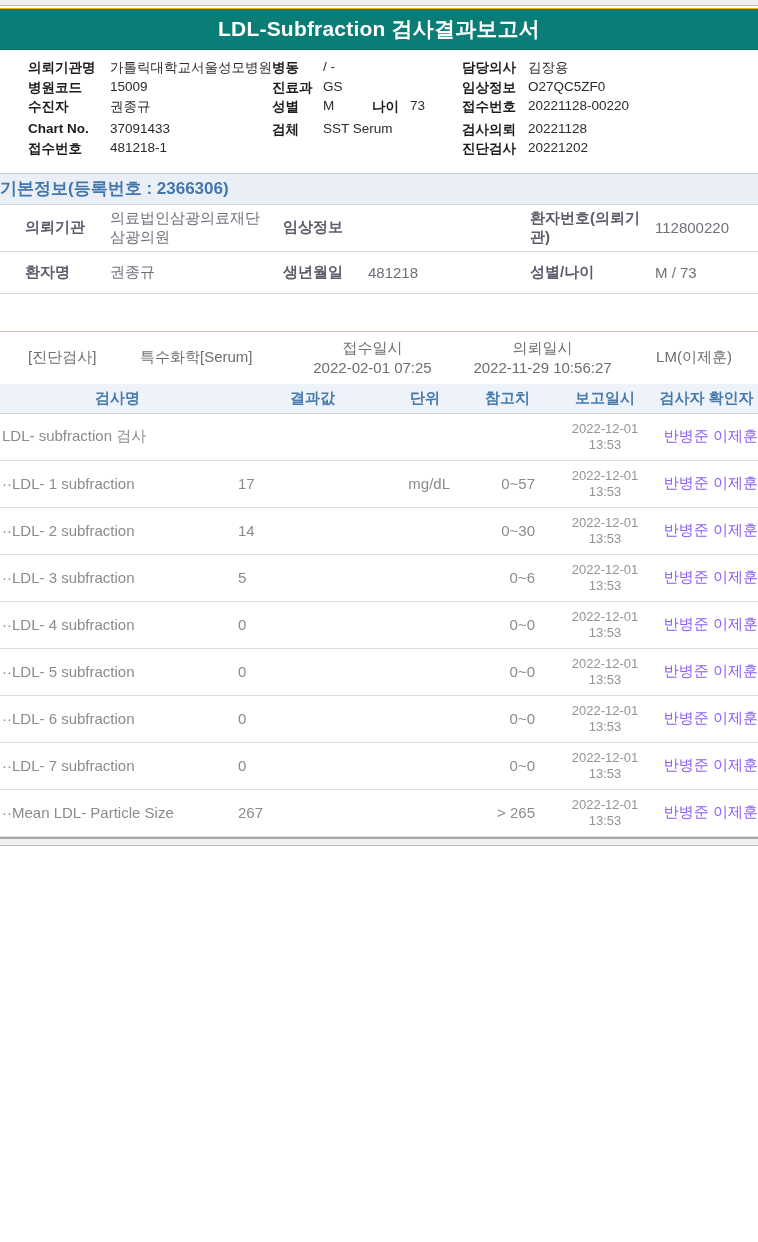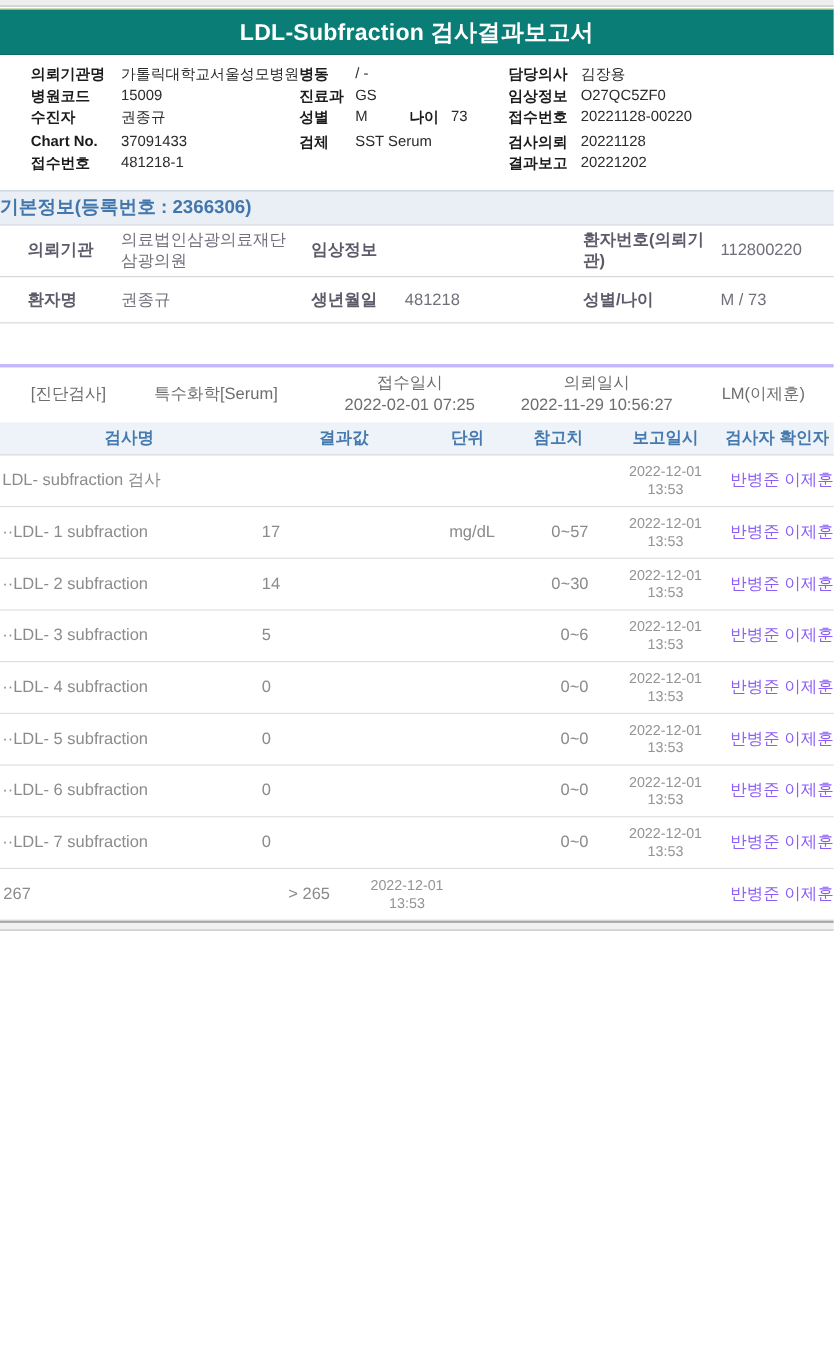--- a/index.html
+++ b/index.html
@@ -45,21 +45,21 @@
     border-bottom:1px solid #d4d4d4; font-size:15px; padding:4px 0;
   }
   .bi-l1 { width:85px;  margin-left:25px; font-weight:bold; color:#5d5a6a; flex:none; }
   .bi-v1 { width:150px; margin-right:23px; color:#716f7a; flex:none; }
   .bi-l2 { width:85px;  font-weight:bold; color:#5d5a6a; flex:none; }
   .bi-v2 { width:162px; color:#716f7a; flex:none; }
   .bi-l3 { width:118px; margin-right:7px; font-weight:bold; color:#5d5a6a; flex:none; }
   .bi-v3 { flex:1; color:#716f7a; }
   
   .exam-head {
-    margin-top:37px; border-top:3px solid #c4b5fd;
+    margin-top:37px; border-top:1px solid #c4b5fd;
     display:flex; align-items:center; height:53px;
     color:#6e6e6e; font-size:15px;
   }
   .ex-cat   { margin-left:28px; width:112px; flex:none; }
   .ex-panel { width:150px; flex:none; }
   .ex-dt    { width:165px; flex:none; text-align:center; line-height:20px; }
   .ex-dt2   { width:175px; flex:none; text-align:center; line-height:20px; }
   .ex-lab   { flex:1; text-align:center; }
   
   .rt-head {
@@ -154,21 +154,21 @@
     </div>
       <div class="pair">
       <span class="lbl">접수번호</span>
       <span class="val">20221128-00220</span>
     </div>
       <div class="pair">
       <span class="lbl">검사의뢰</span>
       <span class="val">20221128</span>
     </div>
       <div class="pair">
-      <span class="lbl">결과보고</span>
+      <span class="lbl">진단검사</span>
       <span class="val">20221202</span>
     </div>
     </div>
 </div>
 
 <div class="section-bar">
   <span>기본정보(등록번호 : 2366306)</span>
 </div>
 
 <div>
@@ -298,20 +298,21 @@
     <div class="c-result">0</div>
     <div class="c-unit"></div>
     <div class="c-ref">0~0</div>
     <div class="c-date">
       <div>2022-12-01</div>
       <div>13:53</div>
     </div>
     <div class="c-staff">반병준 이제훈</div>
   </div>
     <div class="rt-row">
+    <div class="c-name">··Mean LDL- Particle Size</div>
     <div class="c-result">267</div>
     <div class="c-unit"></div>
     <div class="c-ref">&gt; 265</div>
     <div class="c-date">
       <div>2022-12-01</div>
       <div>13:53</div>
     </div>
     <div class="c-staff">반병준 이제훈</div>
   </div>
   </div>

